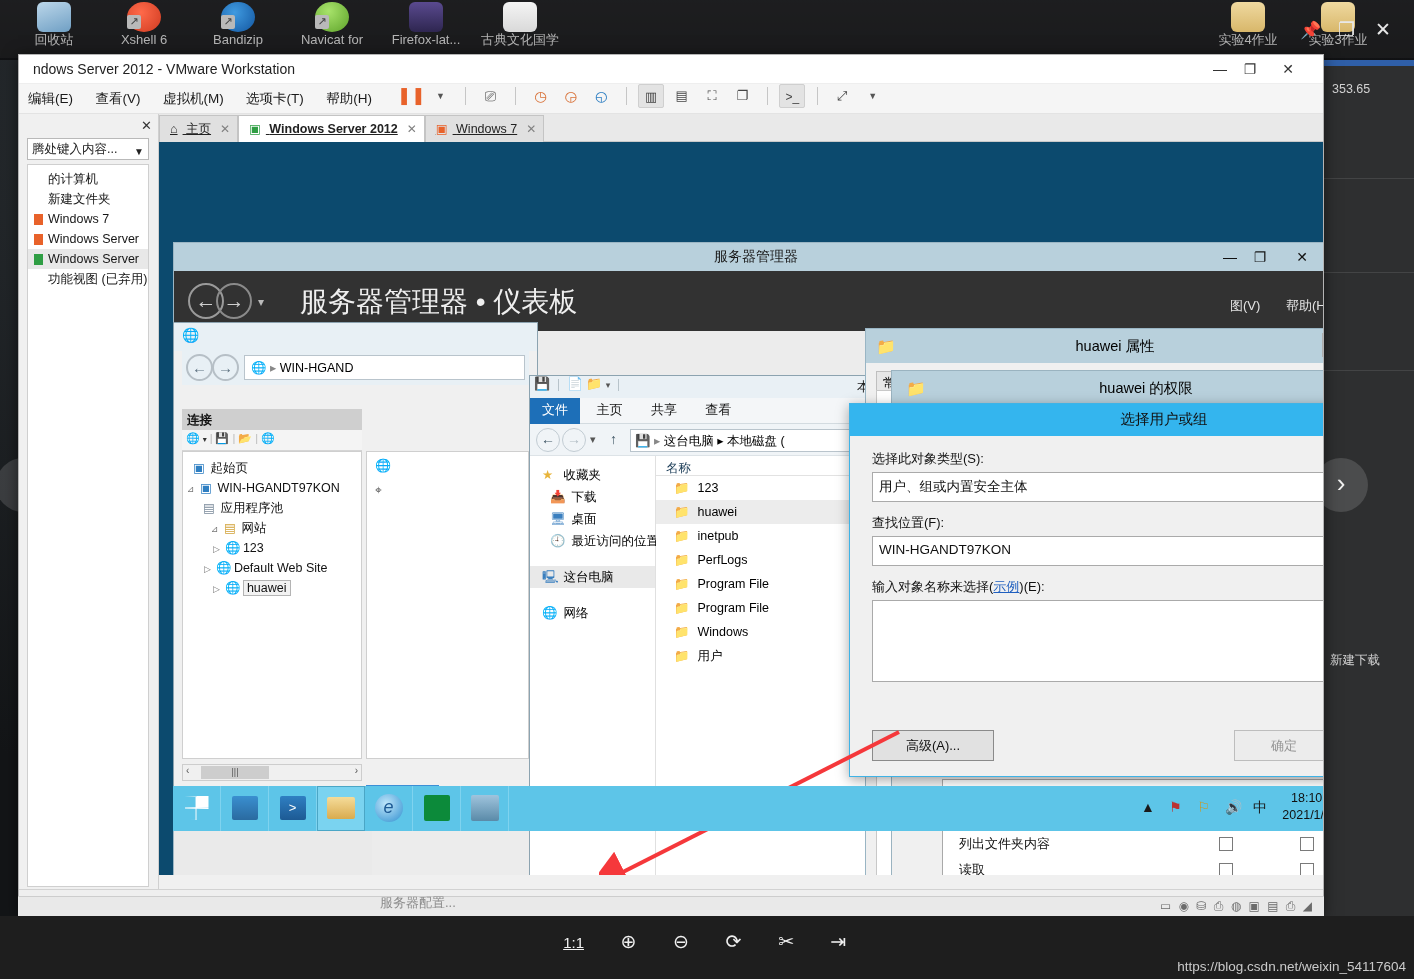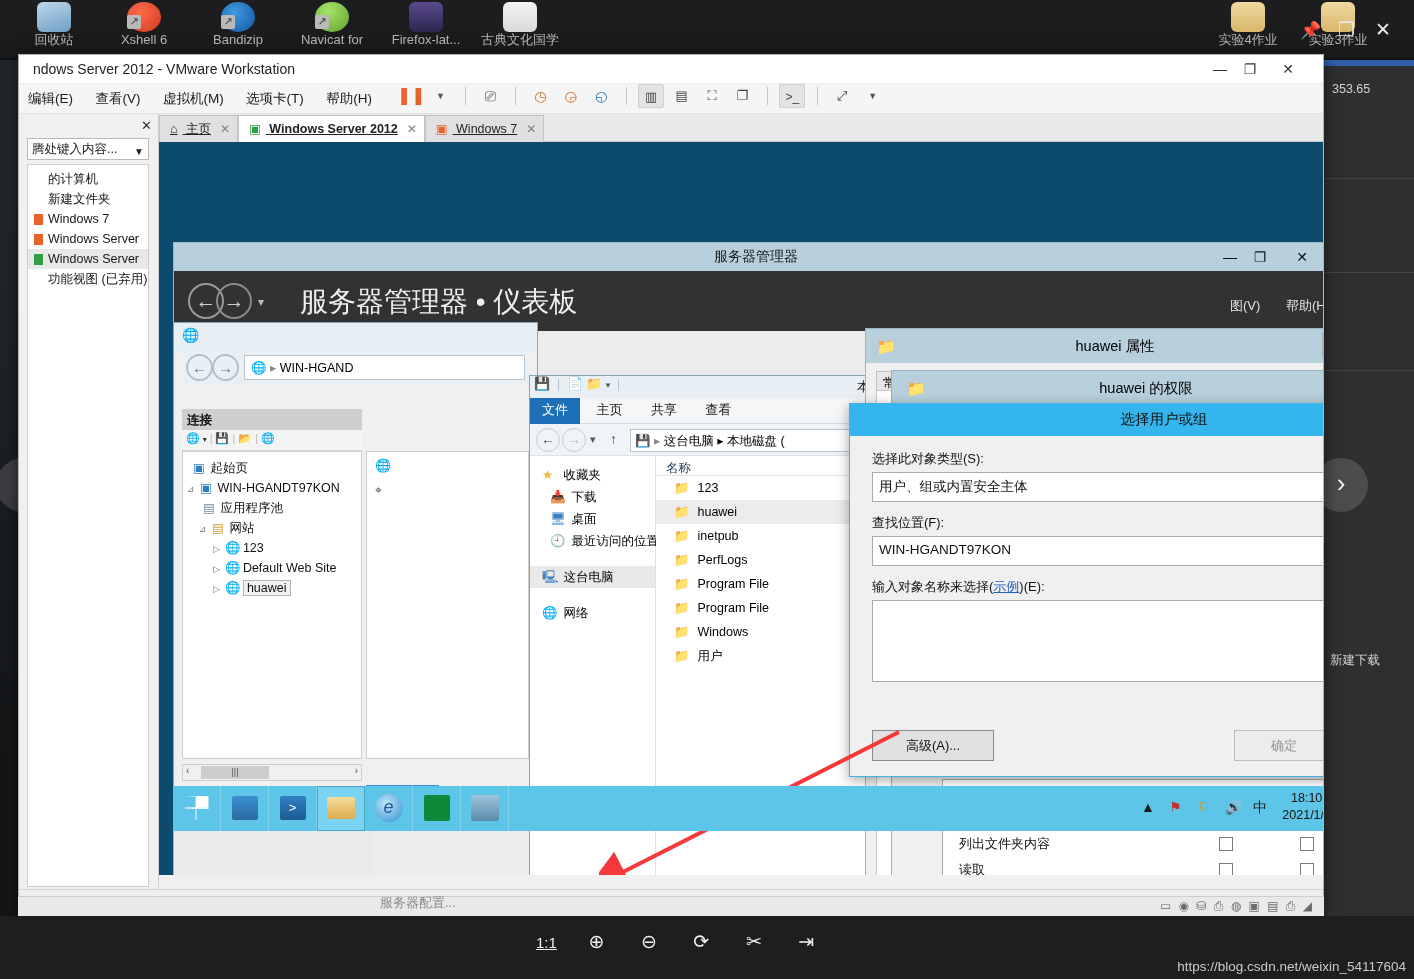--- a/index.html
+++ b/index.html
@@ -429,21 +429,21 @@
     background: #e9e9e9; border-top: 1px solid #cdcdcd;
   }
   #vm-console-icons { position: absolute; right: 10px; top: 2px; font-size: 12px; color: #6b6b6b; letter-spacing: 2px; }
 
   
   #capture-toolbar {
     position: absolute; left: 0; bottom: 0; width: 1414px; height: 63px;
     background: #1e1e1e;
   }
   #capture-tools { position: absolute; left: 536px; top: 14px; color: #fff; }
-  .cap-tool { display: inline-block; width: 48px; text-align: left; font-size: 19px; color: #f0f0f0; }
+  .cap-tool { display: inline-block; width: 48px; text-align: right; font-size: 19px; color: #f0f0f0; }
   #watermark {
     position: absolute; right: 8px; bottom: 5px; font-size: 13.5px; color: #d9d9d9;
     opacity: .92;
   }
 
   
   .page-nav {
     position: absolute; width: 54px; height: 54px; border-radius: 50%;
     background: rgba(255,255,255,.14); color: #f0f0f0;
     text-align: center; line-height: 50px; font-size: 26px;
@@ -673,31 +673,31 @@
           </div>
           <div class="tree-node" style="padding-left:4px">
             <span class="tw">⊿</span>
             <span class="ico" style="color:#2f7fc2">▣</span>
             <span class="lbl">WIN-HGANDT97KON</span>
           </div>
           <div class="tree-node" style="padding-left:20px">
             <span class="ico" style="color:#7a8a9a">▤</span>
             <span class="lbl">应用程序池</span>
           </div>
-          <div class="tree-node" style="padding-left:16px">
+          <div class="tree-node" style="padding-left:28px">
             <span class="tw">⊿</span>
             <span class="ico" style="color:#d2a33a">▤</span>
             <span class="lbl">网站</span>
           </div>
           <div class="tree-node" style="padding-left:30px">
             <span class="tw">▷</span>
             <span class="ico" style="color:#2f7fc2">🌐</span>
             <span class="lbl">123</span>
           </div>
-          <div class="tree-node" style="padding-left:30px">
+          <div class="tree-node" style="padding-left:21px">
             <span class="tw">▷</span>
             <span class="ico" style="color:#2f7fc2">🌐</span>
             <span class="lbl">Default Web Site</span>
           </div>
           <div class="tree-node sel-box" style="padding-left:30px">
             <span class="tw">▷</span>
             <span class="ico" style="color:#2f7fc2">🌐</span>
             <span class="lbl">huawei</span>
           </div>
         </div>

